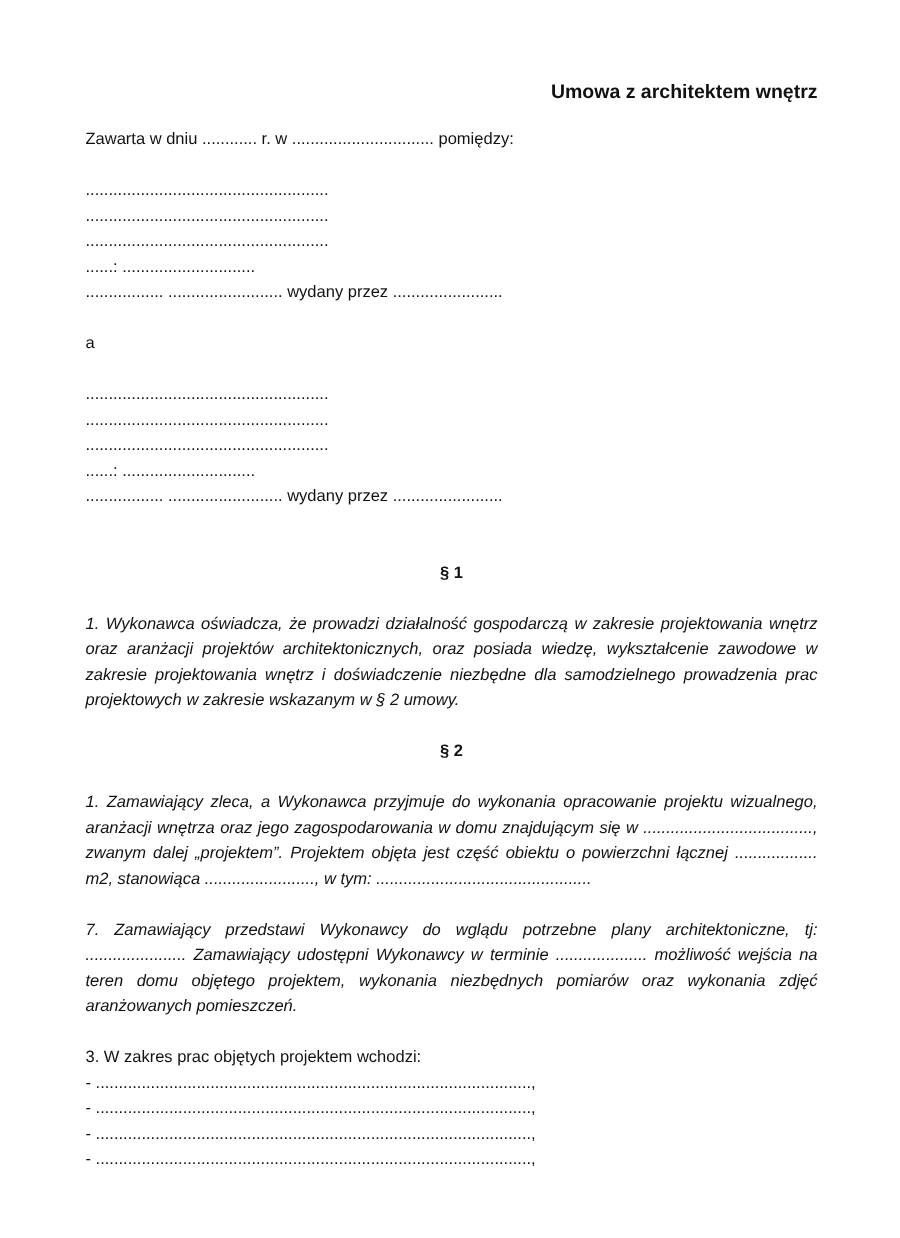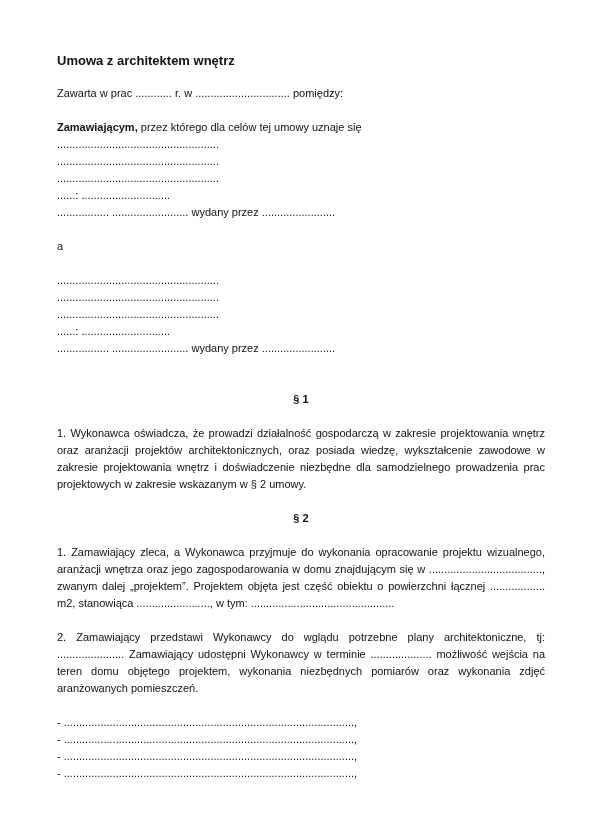--- a/index.html
+++ b/index.html
@@ -3,40 +3,39 @@
 <meta charset="utf-8">
 <style>
   html, body { margin: 0; padding: 0; background: #ffffff; }
   body { width: 600px; height: 825px; overflow: hidden; position: relative; }
   .page {
     position: absolute; left: 57px; top: 52px; width: 488px;
     font-family: "Liberation Sans", sans-serif; font-size: 11px; color: #111111;
     line-height: 17px;
   }
   .title {
-    text-align: left; font-weight: bold; font-size: 13px; line-height: 17px;
+    text-align: right; font-weight: bold; font-size: 13px; line-height: 17px;
     margin: 0 0 16px 0;
   }
   p { margin: 0; }
   .gap { height: 17px; }
   .bold { font-weight: bold; }
   .center { text-align: center; font-weight: bold; }
-  .justify { text-align: justify; }
+  .justify { text-align: justify; font-style: italic; }
   .line { white-space: nowrap; }
 </style>
 </head>
 <body>
 
 <div class="page">
   <div class="title">Umowa z architektem wnętrz</div>
 
-  <p>Zawarta w prac ............ r. w ............................... pomiędzy:</p>
+  <p>Zawarta w dniu ............ r. w ............................... pomiędzy:</p>
   <div class="gap"></div>
 
-  <p><span class="bold">Zamawiającym,</span><span> przez którego dla celów tej umowy uznaje się</span></p>
   <p class="line">.....................................................</p>
   <p class="line">.....................................................</p>
   <p class="line">.....................................................</p>
   <p class="line">......: .............................</p>
   <p class="line">................. ......................... wydany przez ........................</p>
   <div class="gap"></div>
 
   <p>a</p>
   <div class="gap"></div>
 
@@ -51,20 +50,21 @@
 
   <p class="center">§ 1</p>
   <div class="gap"></div>
   <p class="justify">1. Wykonawca oświadcza, że prowadzi działalność gospodarczą w zakresie projektowania wnętrz oraz aranżacji projektów architektonicznych, oraz posiada wiedzę, wykształcenie zawodowe w zakresie projektowania wnętrz i doświadczenie niezbędne dla samodzielnego prowadzenia prac projektowych w zakresie wskazanym w § 2 umowy.</p>
   <div class="gap"></div>
 
   <p class="center">§ 2</p>
   <div class="gap"></div>
   <p class="justify">1.  Zamawiający zleca, a Wykonawca przyjmuje do wykonania opracowanie projektu wizualnego, aranżacji wnętrza oraz jego zagospodarowania w domu znajdującym się w ....................................., zwanym dalej „projektem”. Projektem objęta jest część obiektu o powierzchni łącznej .................. m2, stanowiąca ........................, w tym: ...............................................</p>
   <div class="gap"></div>
-  <p class="justify">2. Zamawiający przedstawi Wykonawcy do wglądu potrzebne plany architektoniczne, tj: ...................... Zamawiający udostępni Wykonawcy w terminie .................... możliwość wejścia na teren domu objętego projektem, wykonania niezbędnych pomiarów oraz wykonania zdjęć aranżowanych pomieszczeń.</p>
+  <p class="justify">7. Zamawiający przedstawi Wykonawcy do wglądu potrzebne plany architektoniczne, tj: ...................... Zamawiający udostępni Wykonawcy w terminie .................... możliwość wejścia na teren domu objętego projektem, wykonania niezbędnych pomiarów oraz wykonania zdjęć aranżowanych pomieszczeń.</p>
   <div class="gap"></div>
+  <p>3. W zakres prac objętych projektem wchodzi:</p>
   <p class="line">- ...............................................................................................,</p>
   <p class="line">- ...............................................................................................,</p>
   <p class="line">- ...............................................................................................,</p>
   <p class="line">- ...............................................................................................,</p>
 
 </div>
 
 </body></html>

